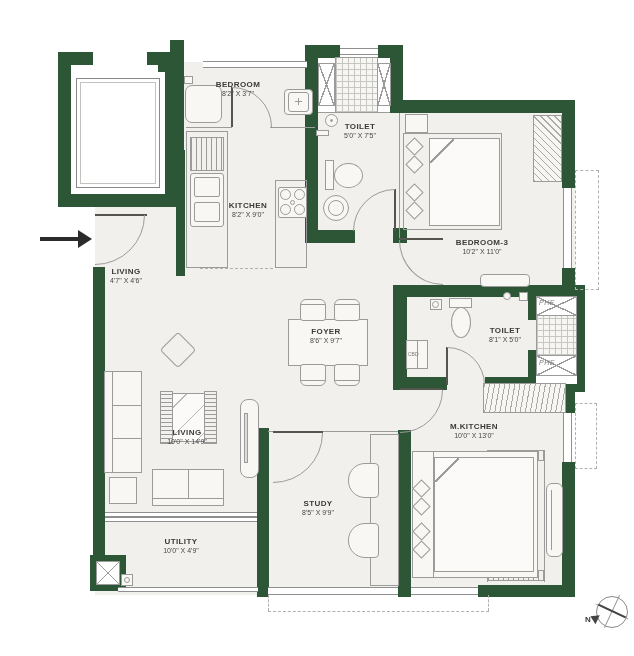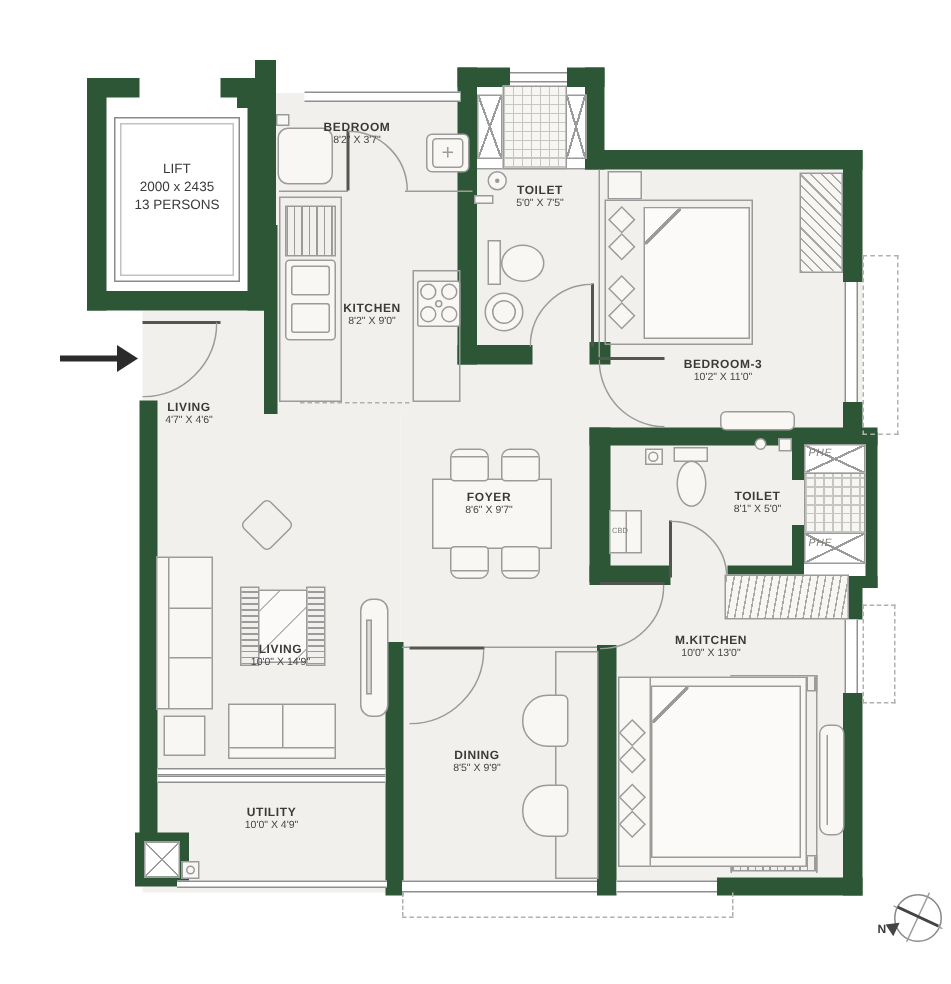--- a/index.html
+++ b/index.html
@@ -146,25 +146,20 @@
   <div class="grid" style="left:335px;top:57px;width:43px;height:56px"></div>
   <div class="xbox" style="left:377px;top:63px;width:14px;height:43px"></div>
   <div class="xbox" style="left:536px;top:296px;width:41px;height:20px"></div>
   <div class="grid" style="left:536px;top:315px;width:41px;height:41px"></div>
   <div class="xbox" style="left:536px;top:355px;width:41px;height:21px"></div>
   <span class="tinytxt" style="left:539px;top:299px">PHE</span>
   <span class="tinytxt" style="left:539px;top:359px">PHE</span>
 
   <div class="fur nofill" style="left:76px;top:78px;width:84px;height:110px;border-color:#8a8a8a"></div>
   <div class="fur nofill" style="left:80px;top:82px;width:76px;height:102px;border-color:#c2c2bf"></div>
-  <div class="lift-label" style="left:118px;top:106px">
-    <div>LIFT</div>
-    <div>2000 x 2435</div>
-    <div>13 PERSONS</div>
-  </div>
 
   <div style="position:absolute;left:40px;top:237px;width:38px;height:4px;background:#2b2b2b"></div>
   <div style="position:absolute;left:78px;top:230px;width:0;height:0;border-left:14px solid #2b2b2b;border-top:9px solid transparent;border-bottom:9px solid transparent"></div>
 
   <div class="fur" style="left:185px;top:85px;width:37px;height:38px;border-radius:7px"></div>
   <div class="fur" style="left:284px;top:89px;width:29px;height:26px;border-radius:4px"></div>
   <div class="fur" style="left:288px;top:92px;width:21px;height:20px;border-radius:3px"></div>
   <div class="ln" style="left:295px;top:101px;width:7px;height:1px"></div>
   <div class="ln" style="left:298px;top:98px;width:1px;height:7px"></div>
   <div class="fur" style="left:184px;top:76px;width:9px;height:8px"></div>
@@ -295,21 +290,21 @@
   </div>
   <div class="rlabel" style="left:187px;top:428px">
     <div class="rname">LIVING</div>
     <div class="rdims">10'0" X 14'9"</div>
   </div>
   <div class="rlabel" style="left:474px;top:422px">
     <div class="rname">M.KITCHEN</div>
     <div class="rdims">10'0" X 13'0"</div>
   </div>
   <div class="rlabel" style="left:318px;top:499px">
-    <div class="rname">DINING</div>
+    <div class="rname">STUDY</div>
     <div class="rdims">8'5" X 9'9"</div>
   </div>
   <div class="rlabel" style="left:181px;top:537px">
     <div class="rname">UTILITY</div>
     <div class="rdims">10'0" X 4'9"</div>
   </div>
 
 </div>
 
 </body></html>

